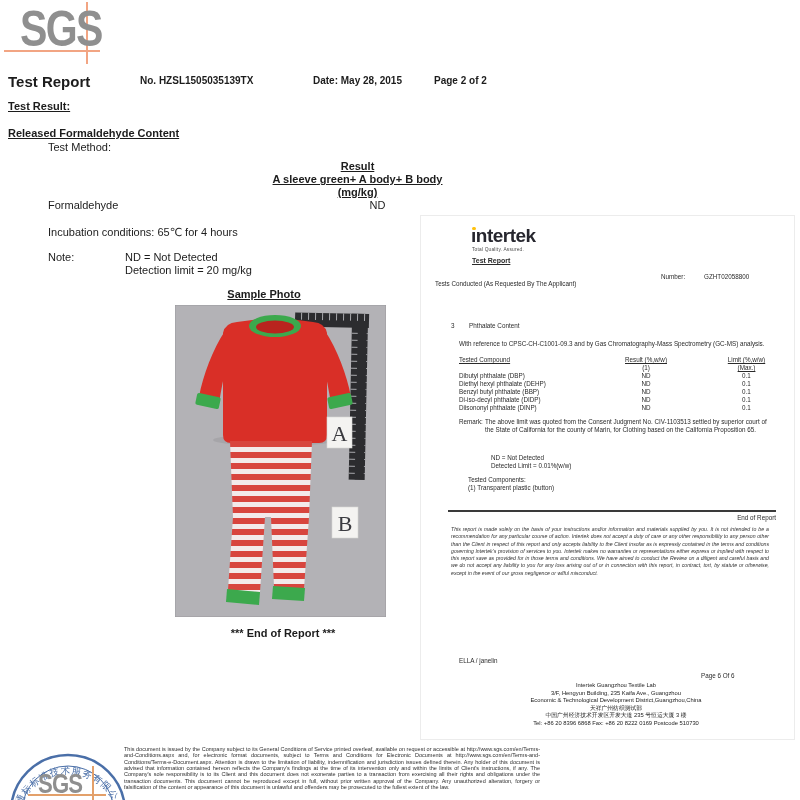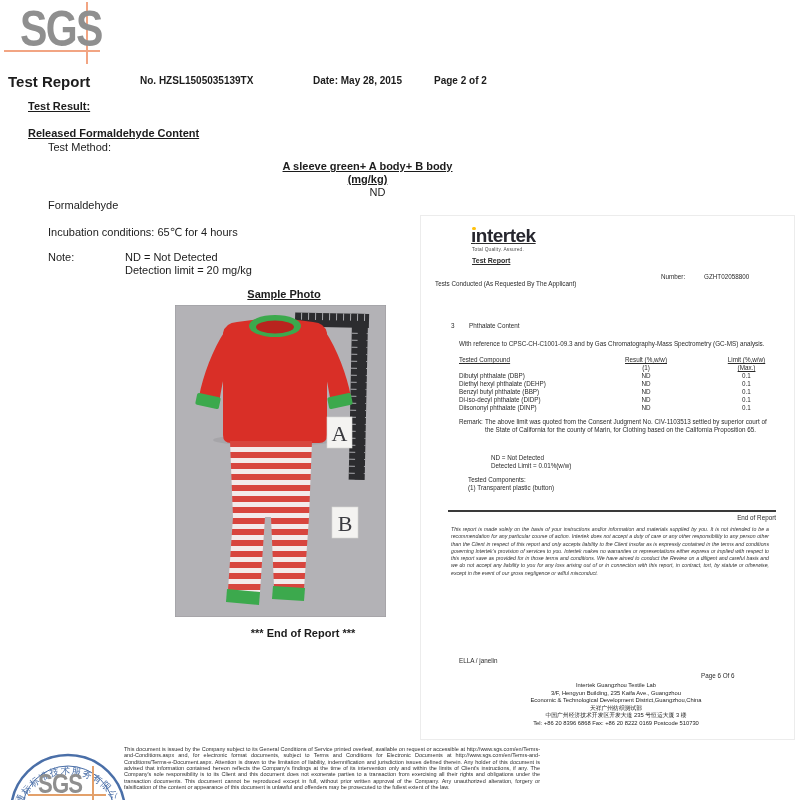--- a/index.html
+++ b/index.html
@@ -12,29 +12,29 @@
   .sgs-logo-text { font-weight:bold; color:#8f8f8f; font-size:50px; letter-spacing:-2px;
     transform:scaleX(0.82); transform-origin:left top; line-height:1; }
   .crop-v { width:2px; background:#f2a583; }
   .crop-h { height:2px; background:#f2a583; }
 
   
   .h-title { font-size:15px; font-weight:bold; }
   .h-meta  { font-size:10px; font-weight:bold; }
   .bu { font-weight:bold; text-decoration:underline; }
   .t11 { font-size:11px; line-height:13px;margin-left:40px; }
-  .t11b { font-size:11px; line-height:13px; font-weight:bold;margin-left:20px; }
+  .t11b { font-size:11px; line-height:13px; font-weight:bold; }
   .center { text-align:center; }
   .result-block div { line-height:13px; }
 
   
   .photo-svg { display:block; }
 
   
-  .itk { border:1px solid #ececec; background:#fff; font-size:6.3px; line-height:8px; color:#2a2a2a;text-decoration:underline; }
+  .itk { border:1px solid #ececec; background:#fff; font-size:6.3px; line-height:8px; color:#2a2a2a; }
   .itk-logo { font-size:19px; font-weight:bold; color:#26262e; letter-spacing:-0.5px; line-height:1; position:relative; }
   .itk-dot { position:absolute; width:3.6px; height:3.6px; border-radius:50%; background:var(--intertek-yellow,#ffc20e);
     left:1.1px; top:0.8px; }
   .itk-tag { font-size:4.8px; color:#4a4a4a; letter-spacing:0.2px; }
   .itk-title { font-size:7px; font-weight:bold; text-decoration:underline; }
   .itk-u { text-decoration:underline; }
   .itk-table { display:grid; grid-template-columns:132px 110px 91px; font-size:6.3px; line-height:8px; }
   .itk-table .c { text-align:center; }
   .itk-remark { display:flex; }
   .itk-remark .lbl { width:26px; flex:none; }
@@ -62,20 +62,21 @@
   <div class="abs h-title" style="left:8px; top:73px;">Test Report</div>
   <div class="abs h-meta" style="left:140px; top:75px;">No. HZSL1505035139TX</div>
   <div class="abs h-meta" style="left:313px; top:75px;">Date: May 28, 2015</div>
   <div class="abs h-meta" style="left:434px; top:75px;">Page 2 of 2</div>
 
   <div class="abs t11b bu" style="left:8px; top:100px;">Test Result:</div>
   <div class="abs t11b bu" style="left:8px; top:127px;">Released Formaldehyde Content</div>
   <div class="abs t11" style="left:8px; top:141px;">Test Method:</div>
 
   <div class="abs center result-block" style="left:255px; top:160px; width:205px;">
+    <div class="t11b bu">Result</div>
     <div class="t11b bu">A sleeve green+ A body+ B body</div>
     <div class="t11b bu">(mg/kg)</div>
     <div class="t11">ND</div>
   </div>
   <div class="abs t11" style="left:8px; top:199px;">Formaldehyde</div>
 
   <div class="abs t11" style="left:8px; top:226px;">Incubation conditions: 65℃ for 4 hours</div>
 
   <div class="abs t11" style="left:8px; top:251px;">Note:</div>
   <div class="abs t11" style="left:85px; top:251px;">ND = Not Detected</div>

